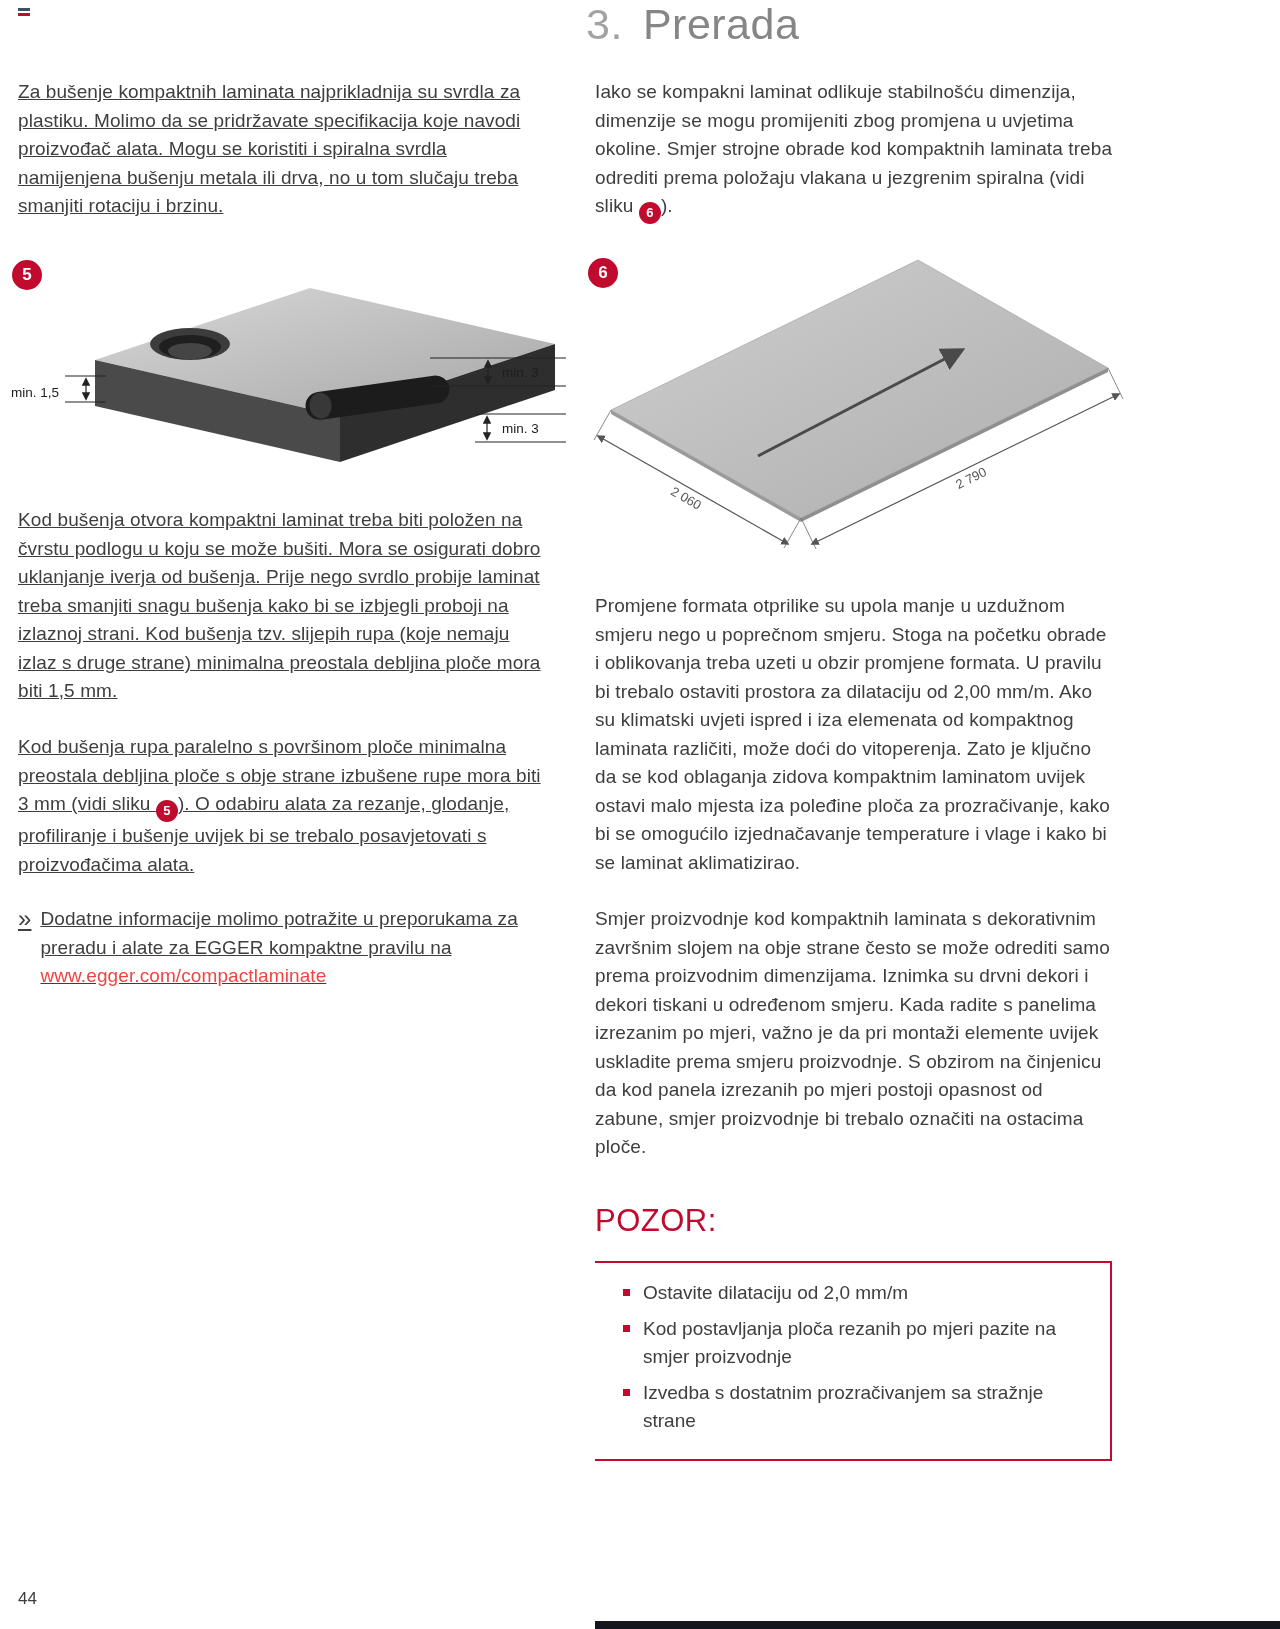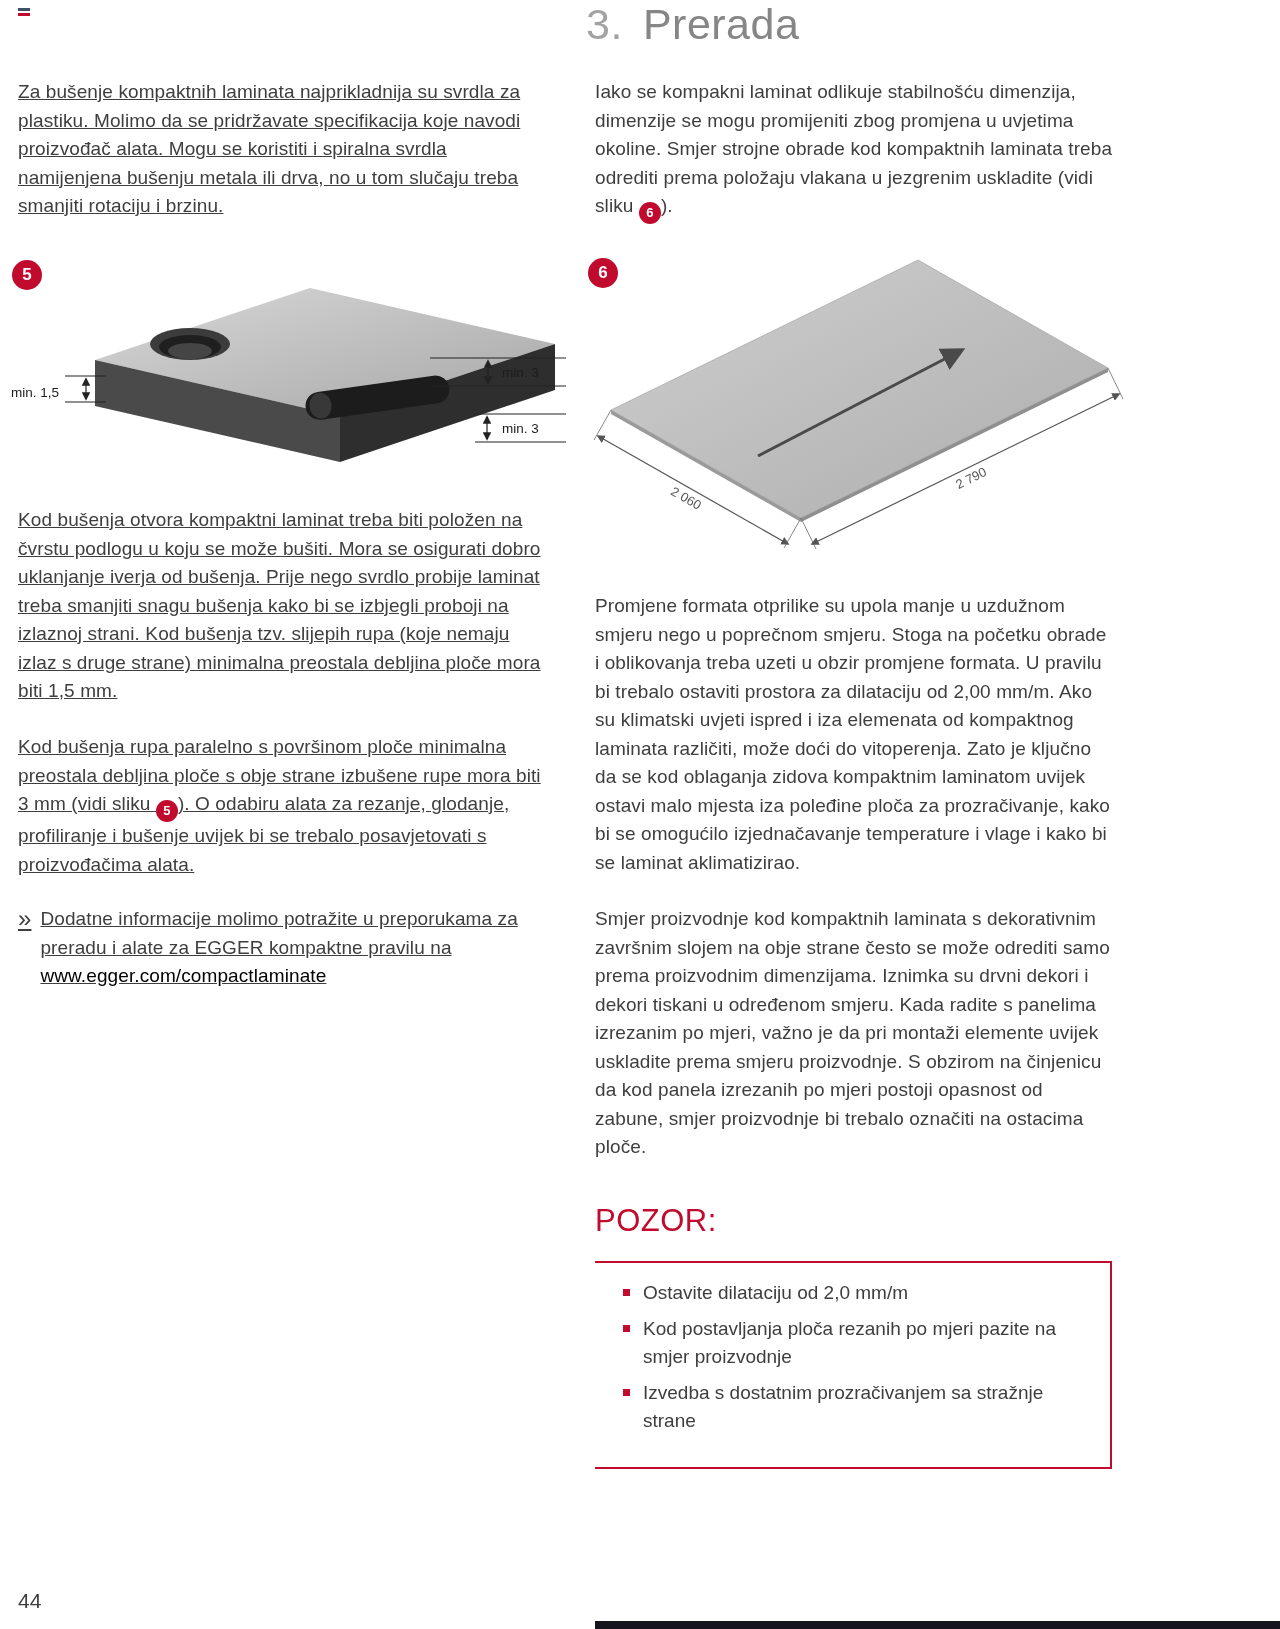--- a/index.html
+++ b/index.html
@@ -29,49 +29,49 @@
   .figure { position:absolute; }
   .fig-badge {
     position:absolute; width:30px; height:30px; border-radius:50%;
     background:#c00a2e; color:#fff; font-size:17px; font-weight:bold;
     display:flex; align-items:center; justify-content:center; z-index:2;
   }
   .figure svg { position:absolute; left:0; top:0; }
 
   .note { display:flex; }
   .note-marker { font-size:24px; line-height:28.5px; color:#3f3f3f; margin-right:9px; }
-  .link { color:#000000; text-decoration:none; cursor:pointer;text-align:right; }
+  .link { color:#ef4444; text-decoration:none; cursor:pointer;text-align:right; }
 
   .pozor { position:absolute; left:595px; top:1203px; width:517px; }
   .pozor-heading { font-size:31px; color:#c00a2e; letter-spacing:0.5px; margin-bottom:22px; }
-  .pozor-box { border:2px solid #c00a2e; border-left:none; padding:16px 16px 24px 28px; }
+  .pozor-box { border:2px solid #c00a2e; border-left:none; padding:16px 16px 16px 28px; }
   .pozor-box ul { list-style:none; }
   .pozor-box li { position:relative; padding-left:20px; font-size:19px; line-height:28.5px; margin-bottom:7px; }
   .pozor-box li::before { content:""; position:absolute; left:0; top:10px; width:7px; height:7px; background:#c00a2e; }
 
-  .page-number { position:absolute; left:18px; top:1589px; font-size:21px; color:#3e3e3e; }
+  .page-number { position:absolute; left:18px; top:1589px; font-size:17px; color:#3e3e3e; }
   .footer-bar { position:absolute; left:595px; right:0; bottom:0; height:8px; background:#15151d; }
 
   svg text { font-family:"Liberation Sans", sans-serif; }
 </style>
 </head>
 <body>
 
 <div class="page">
 
   <div class="brand-mark">
     <div class="bar bar-top"></div>
     <div class="bar bar-bottom"></div>
   </div>
 
   <h1 class="title"><span class="title-num">3.</span><span class="title-text">Prerada</span></h1>
 
   <p class="para col-left" style="top:78px">Za bušenje kompaktnih laminata najprikladnija su svrdla za plastiku. Molimo da se pridržavate specifikacija koje navodi proizvođač alata. Mogu se koristiti i spiralna svrdla namijenjena bušenju metala ili drva, no u tom slučaju treba smanjiti rotaciju i brzinu.</p>
 
-  <p class="para col-right" style="top:78px"><span>Iako se kompakni laminat odlikuje stabilnošću dimenzija, dimenzije se mogu promijeniti zbog promjena u uvjetima okoline. Smjer strojne obrade kod kompaktnih laminata treba odrediti prema položaju vlakana u jezgrenim uskladite (vidi sliku </span><span class="badge-inline">6</span><span>).</span></p>
+  <p class="para col-right" style="top:78px"><span>Iako se kompakni laminat odlikuje stabilnošću dimenzija, dimenzije se mogu promijeniti zbog promjena u uvjetima okoline. Smjer strojne obrade kod kompaktnih laminata treba odrediti prema položaju vlakana u jezgrenim spiralna (vidi sliku </span><span class="badge-inline">6</span><span>).</span></p>
 
   <div class="figure" style="left:10px;top:248px;width:560px;height:245px">
     <div class="fig-badge" style="left:2px;top:12px">5</div>
     <svg width="560" height="245" viewBox="0 0 560 245">
       <defs>
         <linearGradient id="topGrad" x1="0" y1="0" x2="1" y2="1">
           <stop offset="0" stop-color="#d8d8d8"></stop>
           <stop offset="1" stop-color="#a6a6a6"></stop>
         </linearGradient>
         <marker id="dimA" viewBox="0 0 10 10" refX="8" refY="5" markerWidth="7" markerHeight="7" orient="auto-start-reverse">

